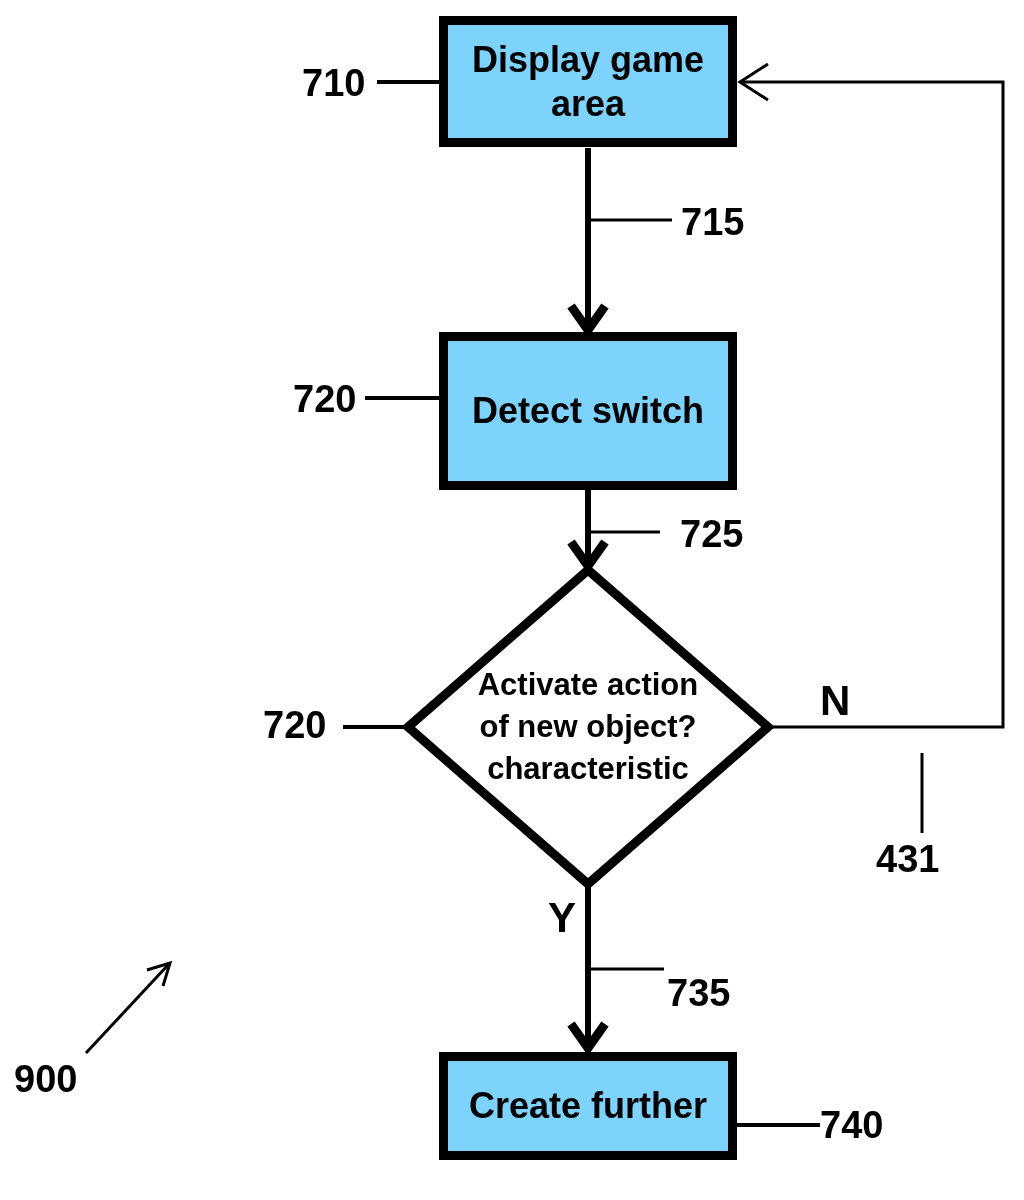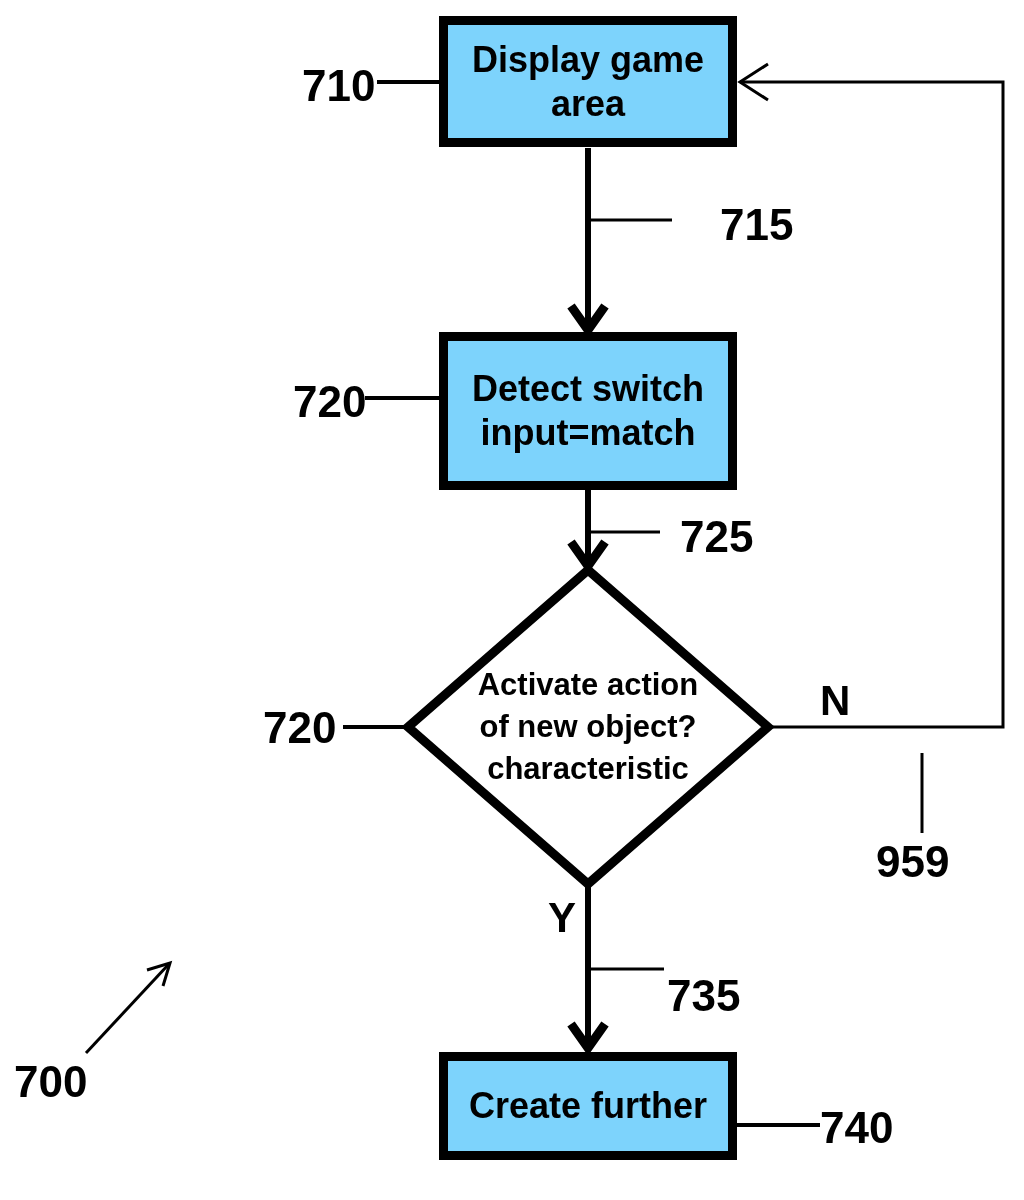--- a/index.html
+++ b/index.html
@@ -44,21 +44,21 @@
     flex-direction: column;
     justify-content: center;
     text-align: center;
     font-size: 31px;
     font-weight: 600;
     line-height: 1.35;
     white-space: nowrap;
   }
   .ref {
     position: absolute;
-    font-size: 44px;
+    font-size: 38px;
     font-weight: 600;
     line-height: 1;
     white-space: nowrap;
   }
   .branch {
     position: absolute;
     font-size: 42px;
     font-weight: 600;
     line-height: 1;
     white-space: nowrap;
@@ -98,39 +98,38 @@
     <polyline points="147,970 170,963 163,986" fill="none" stroke="#000" stroke-width="3"></polyline>
   </svg>
 
   <div class="box" style="left:439px; top:16px; width:298px; height:131px;">
     <div>Display game</div>
     <div>area</div>
   </div>
 
   <div class="box" style="left:439px; top:332px; width:298px; height:158px;">
     <div>Detect switch</div>
-    <div>input=match</div>
   </div>
 
   <div class="diamond-text" style="left:448px; top:663px; width:280px; height:128px;">
     <div>Activate action</div>
     <div>of new object?</div>
     <div>characteristic</div>
   </div>
 
   <div class="box" style="left:439px; top:1052px; width:298px; height:108px;">
     <div>Create further</div>
   </div>
 
   <div class="ref" style="left:302px; top:64px;">710</div>
-  <div class="ref" style="left:720px; top:203px;">715</div>
+  <div class="ref" style="left:681px; top:203px;">715</div>
   <div class="ref" style="left:293px; top:380px;">720</div>
   <div class="ref" style="left:680px; top:515px;">725</div>
   <div class="ref" style="left:263px; top:706px;">720</div>
-  <div class="ref" style="left:876px; top:840px;">959</div>
+  <div class="ref" style="left:876px; top:840px;">431</div>
   <div class="ref" style="left:667px; top:946px;margin-top:28px;">735</div>
   <div class="ref" style="left:820px; top:1106px;text-align:right;">740</div>
-  <div class="ref" style="left:14px;  top:1060px;">700</div>
+  <div class="ref" style="left:14px;  top:1060px;">900</div>
 
   <div class="branch" style="left:820px; top:680px;">N</div>
   <div class="branch" style="left:548px; top:897px;">Y</div>
 
 </div>
 
 </body></html>

